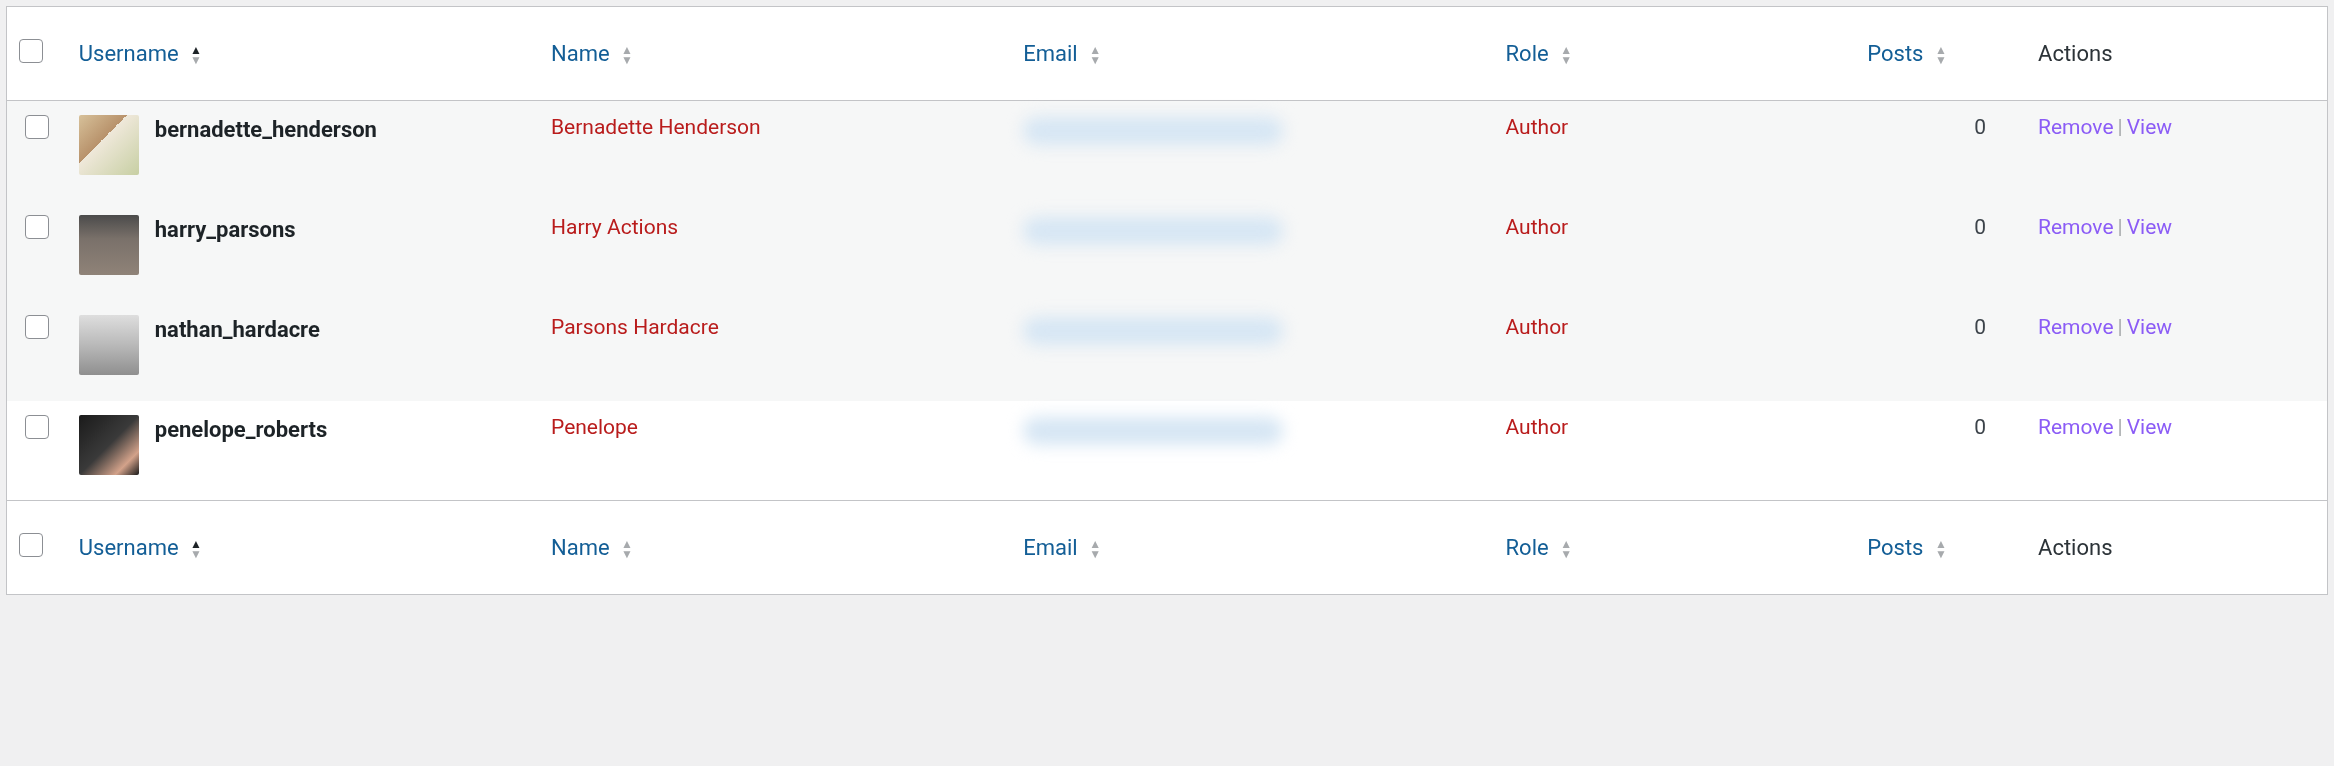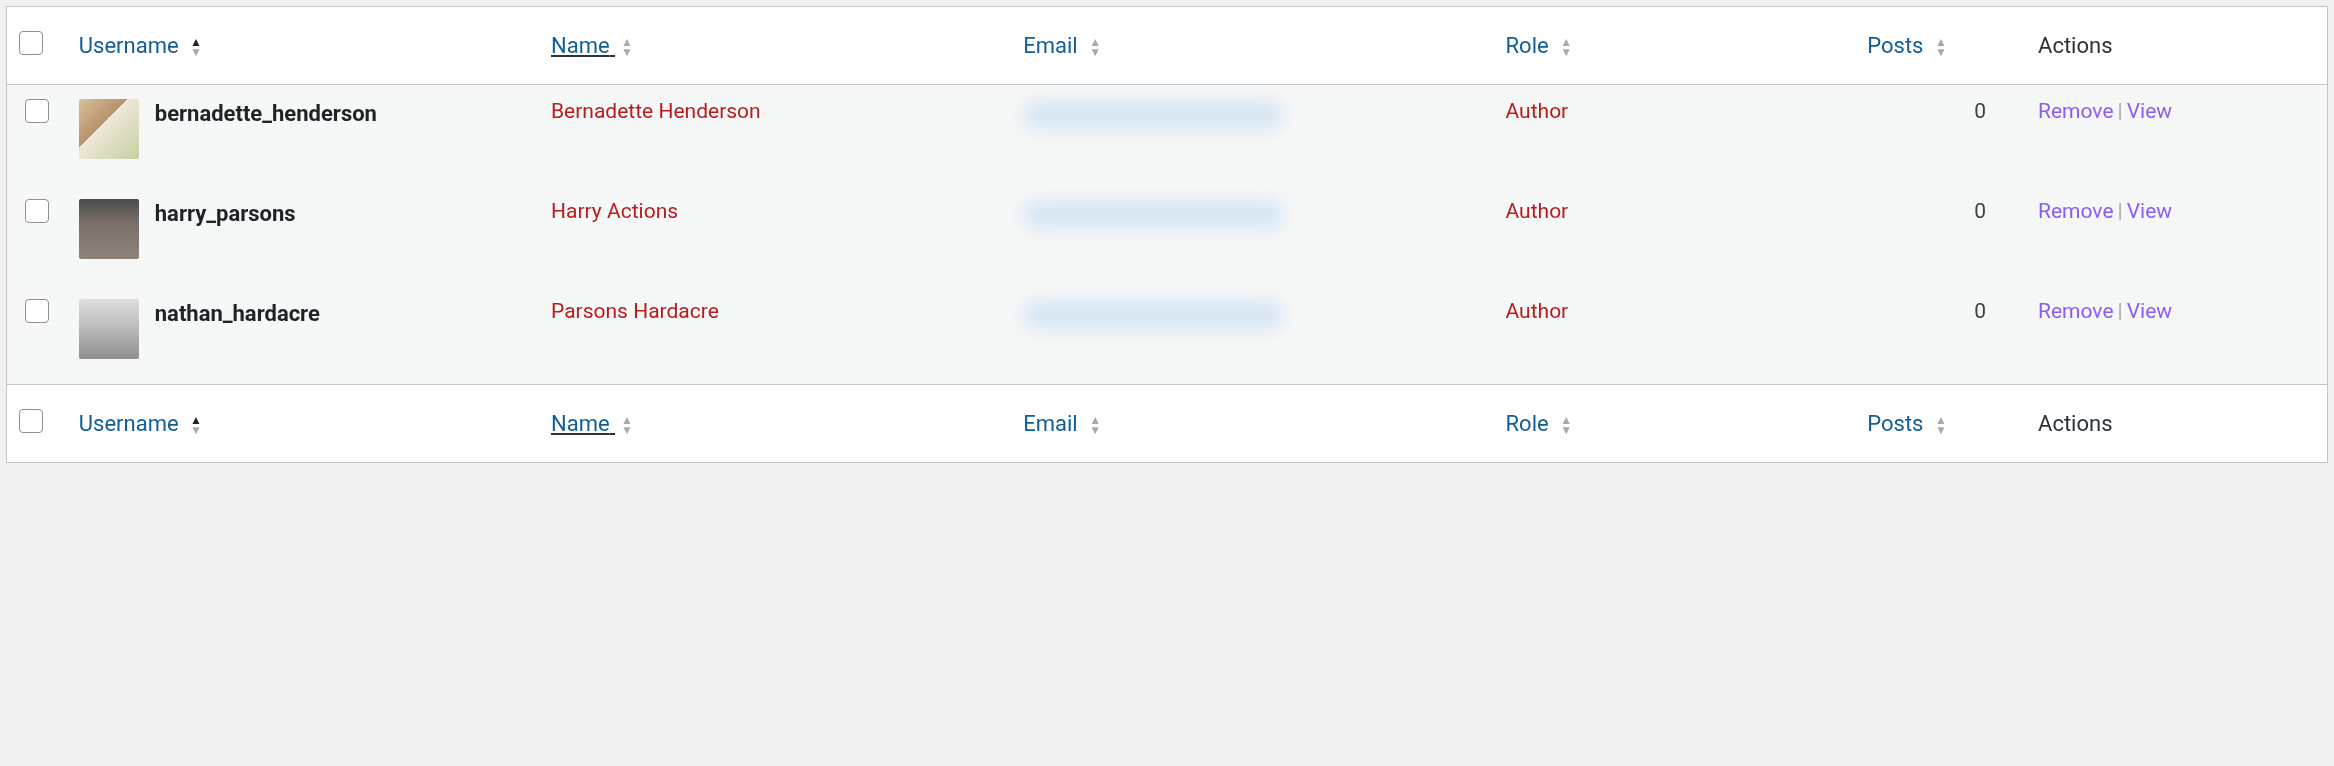--- a/index.html
+++ b/index.html
@@ -18,21 +18,21 @@
     width: 100%;
     border-collapse: collapse;
     background: #fff;
     border: 1px solid #c3c4c7;
   }
   table.users thead th,
   table.users tfoot th {
     text-align: left;
     font-weight: 400;
     font-size: 22px;
-    padding: 24px 12px;
+    padding: 32px 12px;
     color: #2c3338;
     border-bottom: 1px solid #c3c4c7;
     background: #fff;
   }
   table.users tfoot th {
     border-top: 1px solid #c3c4c7;
     border-bottom: none;
   }
   .sortable {
     color: #135e96;
@@ -50,21 +50,21 @@
   .sort-indicator .tri {
     font-size: 12px;
     color: #a7aaad;
     line-height: 10px;
   }
   .sort-indicator .tri.active {
     color: #1d2327;
   }
   th.col-cb { width: 60px; text-align:center; }
   th.col-username { width: 470px; }
-  th.col-name { width: 470px; text-decoration: underline; }
+  th.col-name { width: 470px; }
   th.col-email { width: 480px; }
   th.col-role { width: 360px; }
   th.col-posts { width: 170px; text-align:right; padding-right: 40px; }
   th.col-actions { width: 300px; }
 
   tbody tr {
     height: 100px;
   }
   tbody tr.alt { background: #f6f7f7; }
   tbody td {
@@ -229,20 +229,34 @@
               <div class="avatar av-4"></div>
               <div class="username">nathan_hardacre</div>
             </div>
           </td>
           <td class="name-cell">Parsons Hardacre</td>
           <td><span class="email-blur"></span></td>
           <td class="role-cell">Author</td>
           <td class="posts-cell">0</td>
           <td class="actions-cell"><span class="link">Remove</span><span class="sep">|</span><span class="link">View</span></td>
         </tr>
+        <tr>
+          <td class="cb-cell"><input type="checkbox" class="row-check" style=""></td>
+          <td>
+            <div class="user-cell">
+              <div class="avatar av-5"></div>
+              <div class="username">penelope_roberts</div>
+            </div>
+          </td>
+          <td class="name-cell">Penelope</td>
+          <td><span class="email-blur"></span></td>
+          <td class="role-cell">Author</td>
+          <td class="posts-cell">0</td>
+          <td class="actions-cell"><span class="link">Remove</span><span class="sep">|</span><span class="link">View</span></td>
+        </tr>
       </tbody>
 
   <tfoot>
     <tr>
       <th class="col-cb">
         <input type="checkbox" class="head-check" style="">
       </th>
       <th class="col-username sortable">
         <span class="label">Username</span>
         <span class="sort-indicator">

